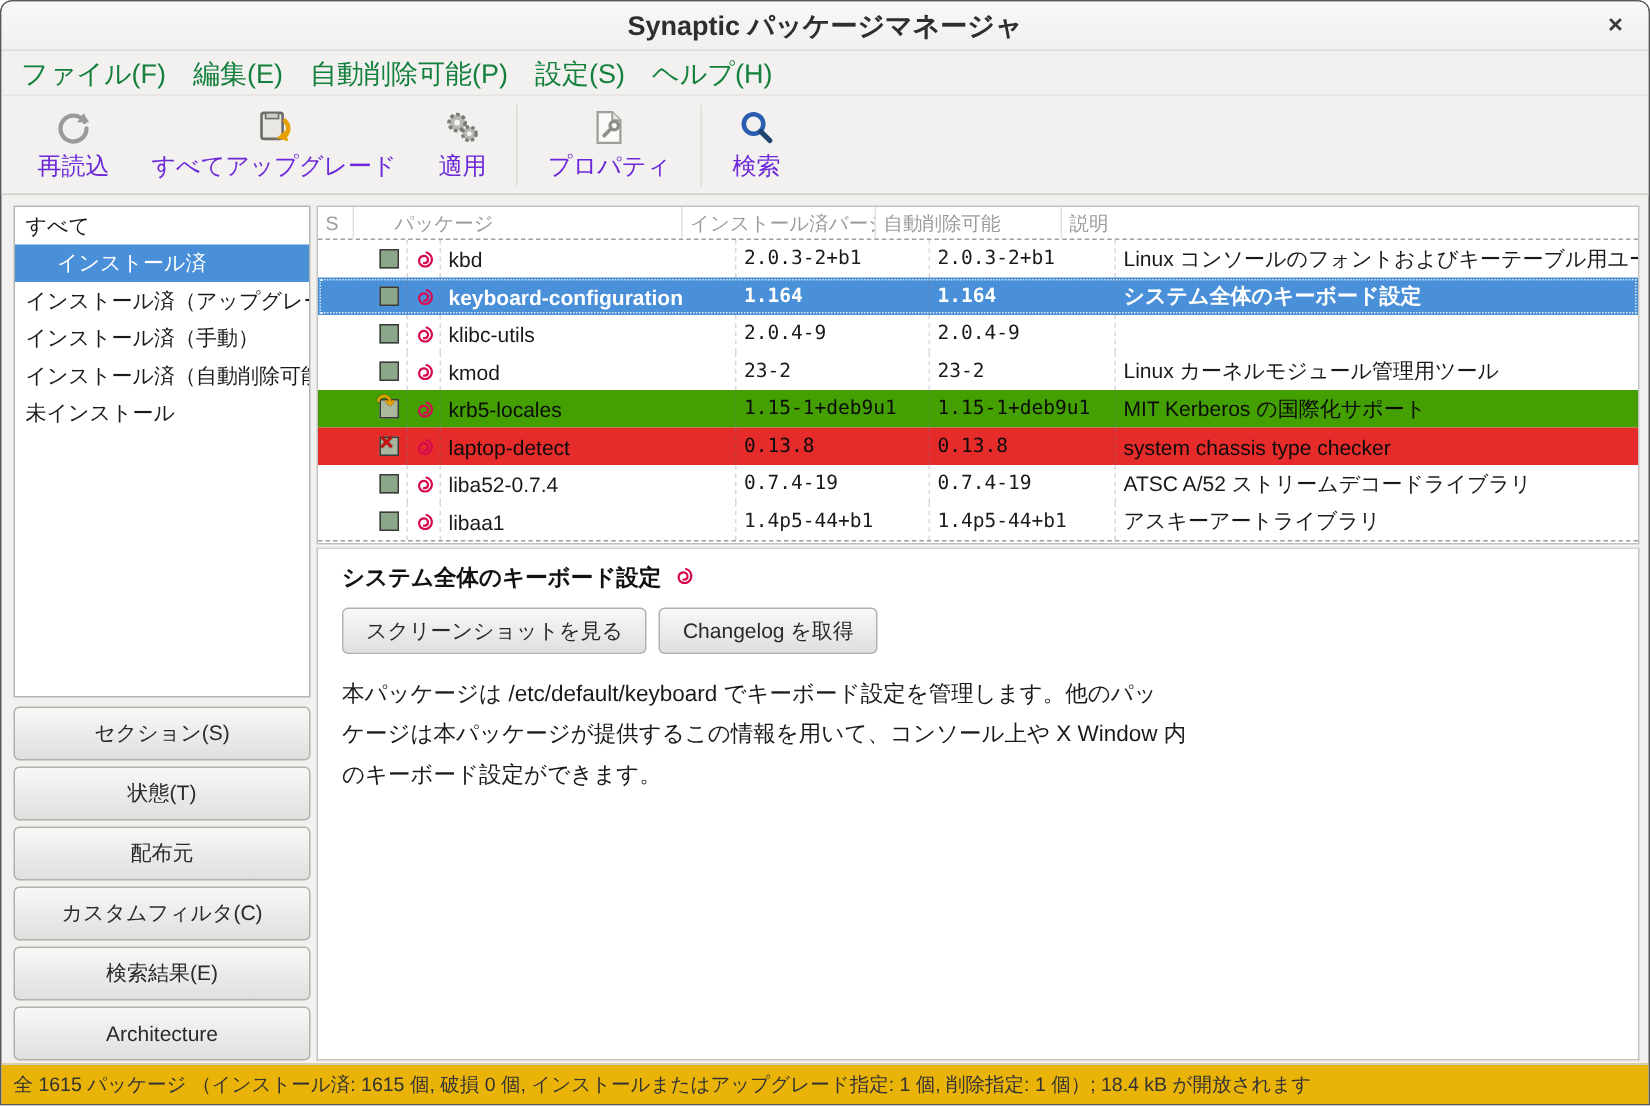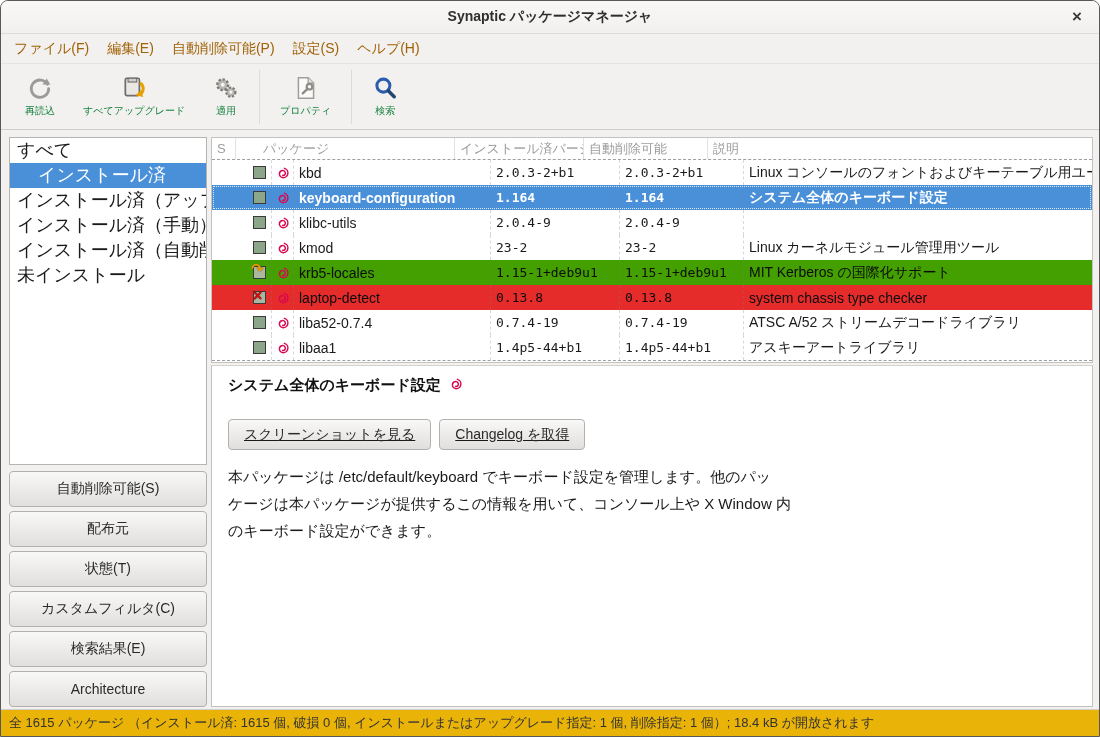--- a/index.html
+++ b/index.html
@@ -4,45 +4,45 @@
 <style>
   * { box-sizing: border-box; margin: 0; padding: 0; }
   html,body { width:1100px; height:737px; overflow:hidden;
     font-family:"Liberation Sans","DejaVu Sans",sans-serif; font-size:14px; color:#1a1a1a; }
   .window { width:1100px; height:737px; background:#f2f1ef; border:1px solid #585858;
     border-radius:8px 8px 0 0; display:flex; flex-direction:column; overflow:hidden; }
 
   
   .titlebar { height:33px; background:linear-gradient(#f9f8f7,#f1f0ee); position:relative;
     display:flex; align-items:center; justify-content:center; border-bottom:1px solid #dedcd9; flex:none; }
-  .titlebar .title { font-weight:bold; font-size:14px; color:#2e2e2e; }
+  .titlebar .title { font-weight:bold; font-size:18px; color:#2e2e2e; }
   .close-btn { position:absolute; right:10px; top:4px; width:24px; height:24px; border:none; background:transparent;
     font-size:17px; font-weight:bold; color:#3a3a3a; cursor:pointer; line-height:24px; }
 
   
   .menubar { height:30px; background:#f2f1ef; display:flex; align-items:center; padding-left:4px;
     border-bottom:1px solid #e6e4e1; flex:none; }
-  .menu-item { padding:4px 9px; font-size:14px; color:#a16207; cursor:default; }
+  .menu-item { padding:4px 9px; font-size:18px; color:#15803d; cursor:default; }
 
   
   .toolbar { height:66px; background:#f2f1ef; border-bottom:1px solid #cfcdc9; display:flex;
     align-items:center; padding-left:10px; flex:none; }
   .tool-btn { display:flex; flex-direction:column; align-items:center; justify-content:center;
     background:transparent; border:none; padding:4px 14px; gap:3px; cursor:pointer; height:62px; }
-  .tool-btn .tlabel { font-size:10px; color:#15803d; white-space:nowrap; }
+  .tool-btn .tlabel { font-size:16px; color:#6d28d9; white-space:nowrap; }
   .tool-sep { width:1px; height:54px; background:#dddbd8; margin:0 6px; flex:none; }
 
   
   .main { flex:1; display:flex; padding:7px 6px 2px 8px; gap:4px; min-height:0; }
 
   
   .sidebar { width:198px; flex:none; display:flex; flex-direction:column; }
   .filter-list { height:328px; background:#ffffff; border:1px solid #b6b4b1; overflow:hidden; flex:none; }
   .filter-item { height:25px; line-height:25px; padding-left:7px; white-space:nowrap; overflow:hidden;
-    font-size:18px; color:#1a1a1a; cursor:default; }
+    font-size:14px; color:#1a1a1a; cursor:default; }
   .filter-item.selected { background:var(--selection); color:#ffffff;padding-left:28px; }
   .sidebar-buttons { margin-top:6px; display:flex; flex-direction:column; gap:4px; }
   .side-btn { height:36px; border:1px solid #b3b1ae; border-radius:4px;
     background:linear-gradient(#f8f8f7,#e1dfdd); font-size:14px; color:#2a2a2a;
     font-family:inherit; cursor:pointer; }
 
   
   .content { flex:1; display:flex; flex-direction:column; min-width:0; }
   .table-panel { background:#ffffff; border:1px solid #c4c2bf; height:226px; flex:none;
     display:flex; flex-direction:column; overflow:hidden; }
@@ -72,21 +72,21 @@
   .sicon.remove { background:#a9b7a0; }
   .mark { position:absolute; left:-3px; top:-6px; font-weight:bold; font-size:15px; line-height:1; }
   .mark.reinstall { color:var(--upgrade-arrow); text-shadow:0 0 1px #5a4000; }
   .mark.remove { color:#cc1010; font-size:16px; left:-1px; top:-4px; text-shadow:0 0 1px #600; }
 
   
   .details { flex:1; background:#ffffff; border:1px solid #c4c2bf; border-top:1px solid #d5d3d0;
     margin-top:2px; padding:10px 16px; overflow:hidden; }
   .detail-title-row { display:flex; align-items:center; gap:8px; }
   .detail-title { font-weight:bold; font-size:15px; color:#111; }
-  .detail-buttons { margin-top:24px; display:flex; gap:8px;text-decoration:underline; }
+  .detail-buttons { margin-top:10px; display:flex; gap:8px; }
   .detail-btn { height:31px; padding:0 15px; border:1px solid #b3b1ae; border-radius:4px;
     background:linear-gradient(#f8f8f7,#e1dfdd); font-size:14px; color:#2a2a2a;
     font-family:inherit; cursor:pointer; }
   .detail-desc { margin-top:13px; font-size:15px; line-height:27px; color:#1a1a1a;
     white-space:pre-line; max-width:650px; }
 
   
   .statusbar { height:27px; background:#eab308; border-top:1px solid #d0cecb; display:flex;
     align-items:center; padding-left:8px; font-size:13px; color:#333; flex:none; }
 </style>
@@ -160,23 +160,23 @@
       <div class="filter-list">
           <div class="filter-item">すべて</div>
           <div class="filter-item selected">インストール済</div>
           <div class="filter-item">インストール済（アップグレード可）</div>
           <div class="filter-item">インストール済（手動）</div>
           <div class="filter-item">インストール済（自動削除可能）</div>
           <div class="filter-item">未インストール</div>
         </div>
       <div style="flex:1"></div>
       <div class="sidebar-buttons">
-        <button class="side-btn">自動削除可能(S)</button>
+        <button class="side-btn">セクション(S)</button>
+        <button class="side-btn">状態(T)</button>
         <button class="side-btn">配布元</button>
-        <button class="side-btn">状態(T)</button>
         <button class="side-btn">カスタムフィルタ(C)</button>
         <button class="side-btn">検索結果(E)</button>
         <button class="side-btn">Architecture</button>
       </div>
     </div>
 
     <div class="content">
       <div class="table-panel">
         <div class="thead">
           <span class="hcell h-s">S</span>

